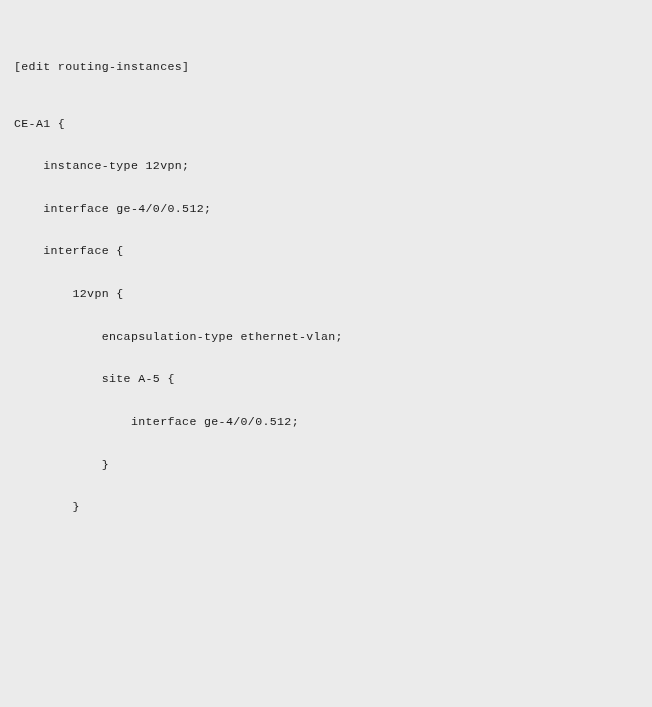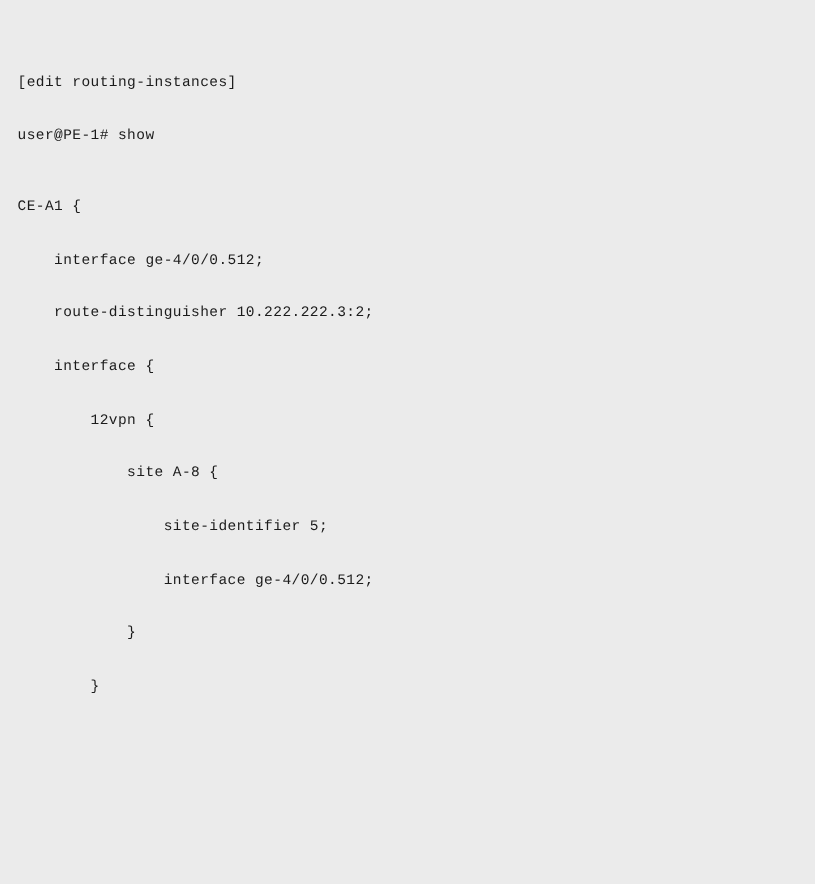--- a/index.html
+++ b/index.html
@@ -40,29 +40,28 @@
   
 </style>
 </head>
 <body style="background: rgb(235, 235, 235);">
 
 <div id="terminal" style="background: rgb(235, 235, 235);">
   <div class="screen" style="color: rgb(27, 27, 27);">
 
     
     <span class="line">[edit routing-instances]</span>
-    <span class="line">user@PE-1# show</span>
 
     <span class="line">CE-A1 {</span>
+    <span class="line">    instance-type 12vpn;</span>
     <span class="line">    interface ge-4/0/0.512;</span>
-    <span class="line">    route-distinguisher 10.222.222.3:2;</span>
     <span class="line">    interface {</span>
     <span class="line">        12vpn {</span>
-    <span class="line">            site A-8 {</span>
-    <span class="line">                site-identifier 5;</span>
+    <span class="line">            encapsulation-type ethernet-vlan;</span>
+    <span class="line">            site A-5 {</span>
     <span class="line">                interface ge-4/0/0.512;</span>
     <span class="line">            }</span>
     <span class="line">        }</span>
     
     
 
     
     
 
     

